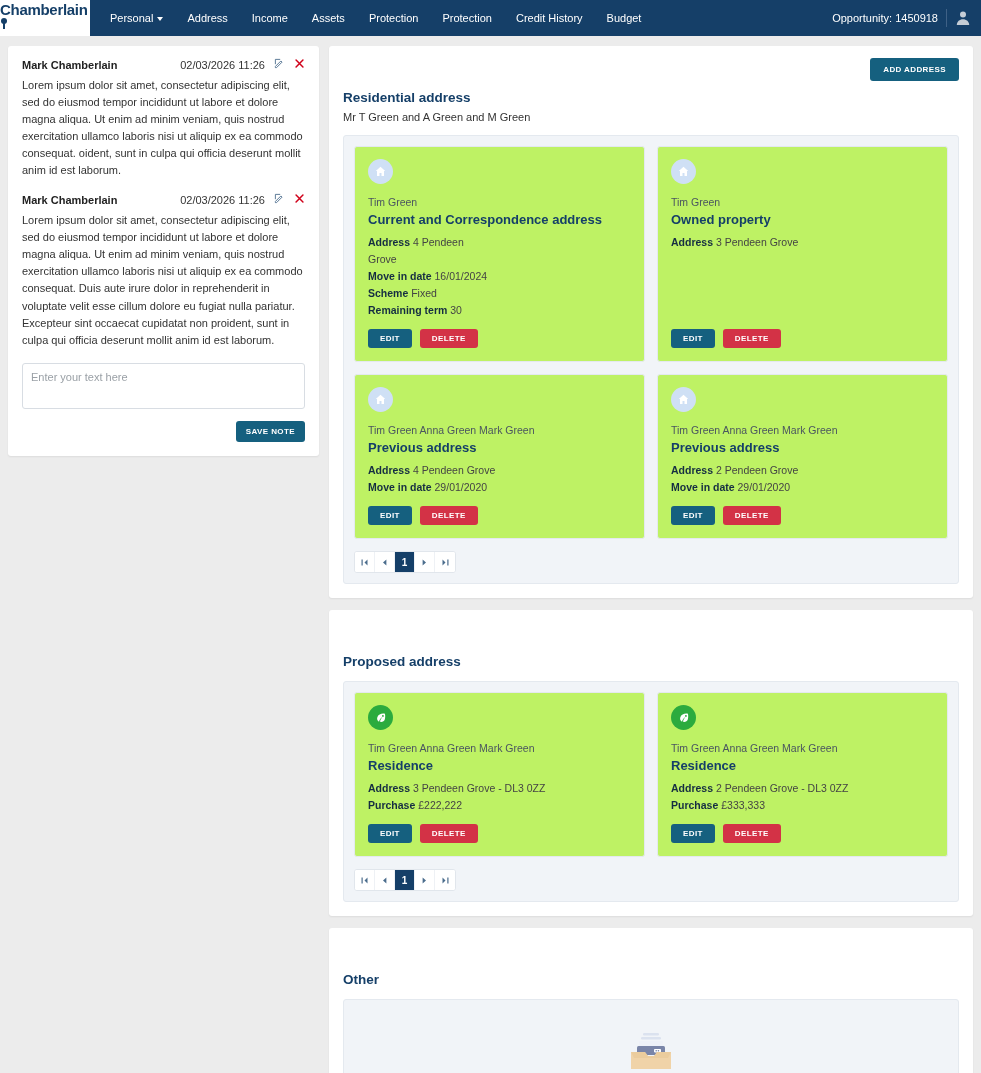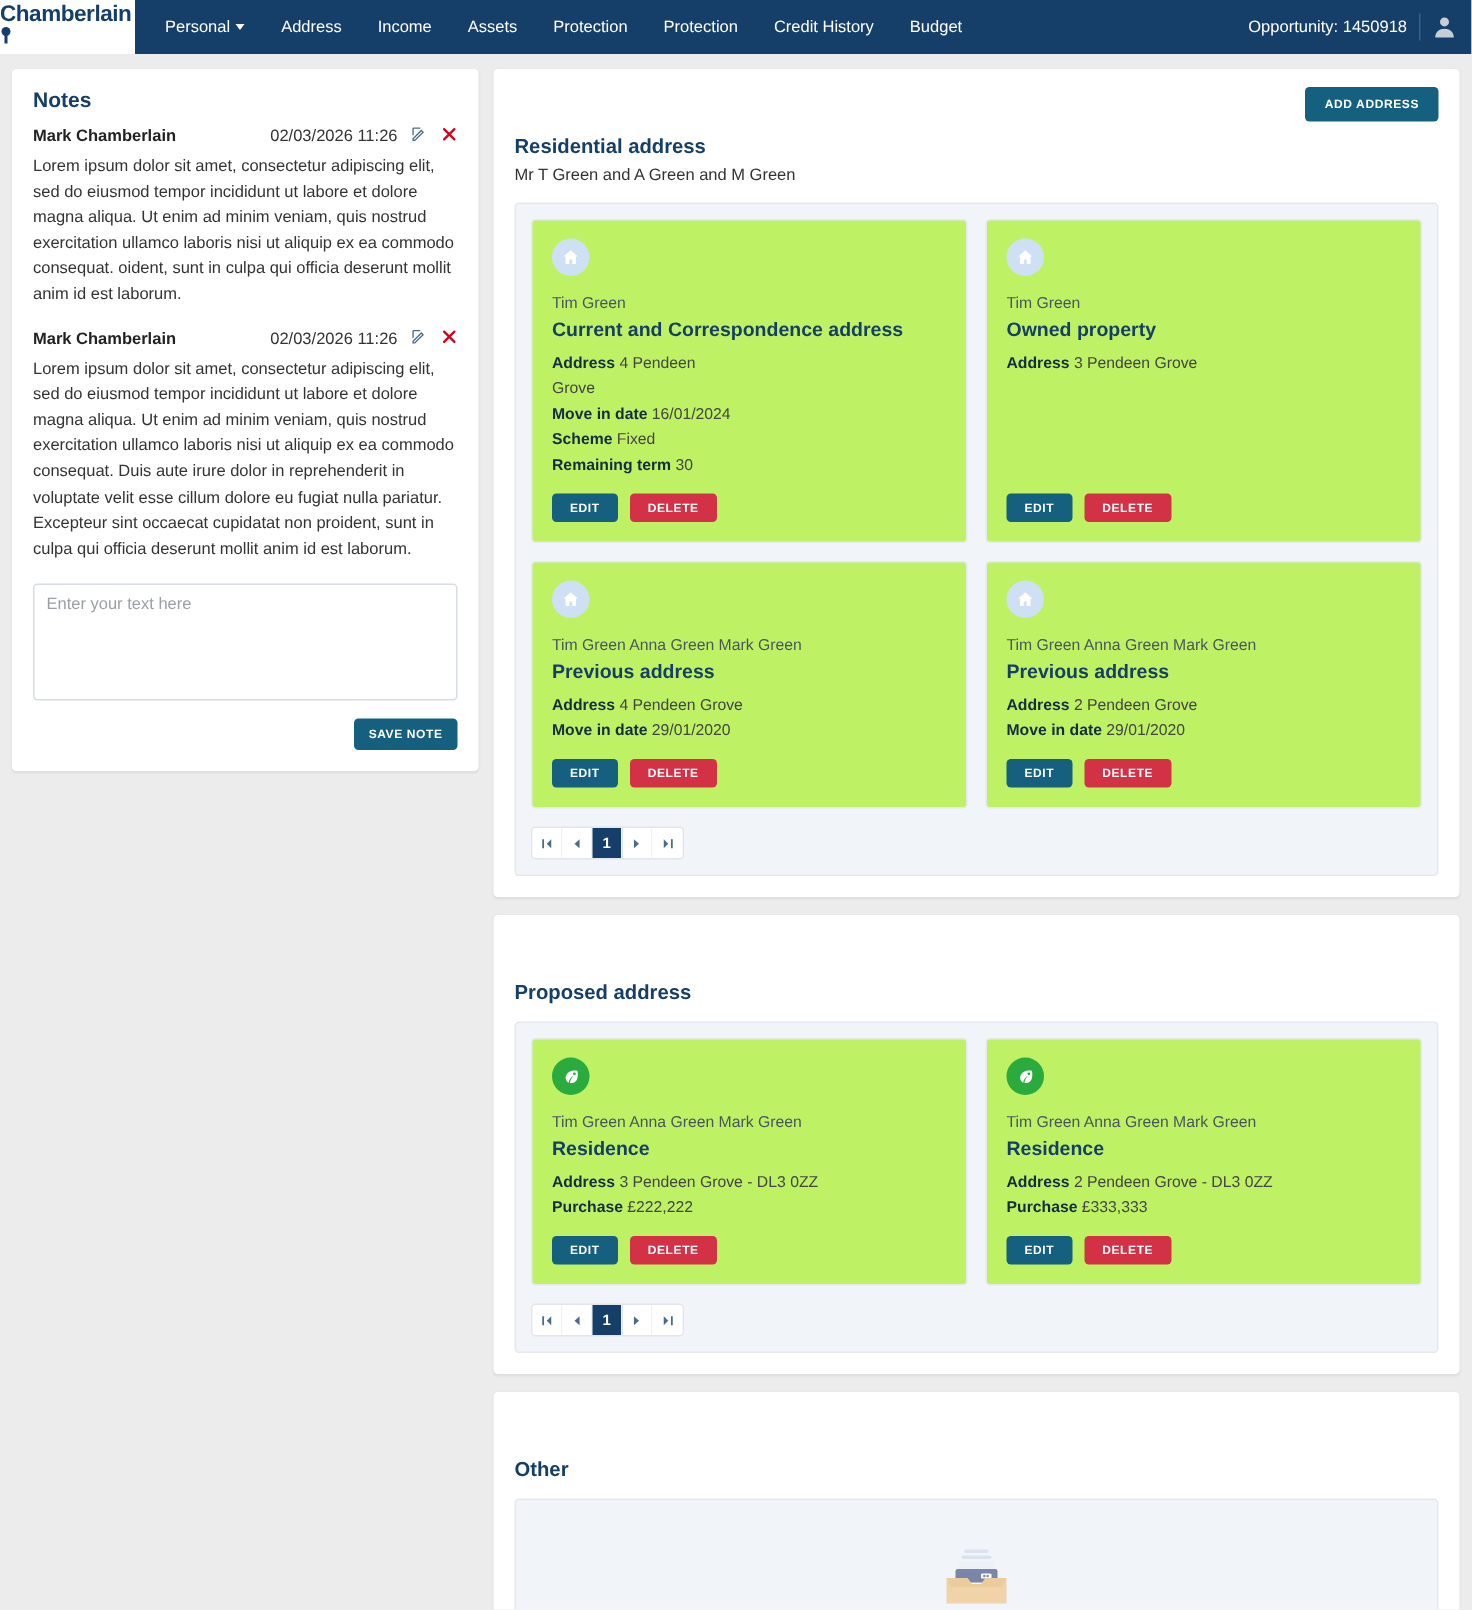--- a/index.html
+++ b/index.html
@@ -127,21 +127,21 @@
   }
   .note-body {
     font-size: 11px;
     line-height: 1.55;
     color: #333;
     margin-bottom: 14px;
     text-align: left;
   }
   .note-textarea {
     width: 100%;
-    height: 78px;
+    height: 46px;
     border: 1px solid #d8dde3;
     border-radius: 3px;
     padding: 7px 8px;
     font-family: "Liberation Sans", sans-serif;
     font-size: 11px;
     color: #888;
     resize: none;
     outline: none;
   }
   .note-textarea::placeholder { color: #9aa0a6; }
@@ -311,21 +311,20 @@
           <path d="M1.8 15c0-3.6 2.8-5.8 6.2-5.8S14.2 11.4 14.2 15z"></path>
         </svg>
     </span>
   </div>
 </div>
 
 <div class="page">
 
   <div class="left-col">
     <div class="card notes-card">
-      <div class="notes-title">Notes</div>
 
       <div>
         <div class="note-head">
           <span class="note-author">Mark Chamberlain</span>
           <span class="note-date">02/03/2026 11:26</span>
           <span class="note-edit-icon">
             <svg width="11" height="11" viewBox="0 0 16 16" fill="none" stroke="#4a6c8c" stroke-width="1.3">
                 <path d="M2 12.3V14h1.7l8-8-1.7-1.7z"></path>
                 <path d="M2 2h7M2 2v7"></path>
               </svg>

